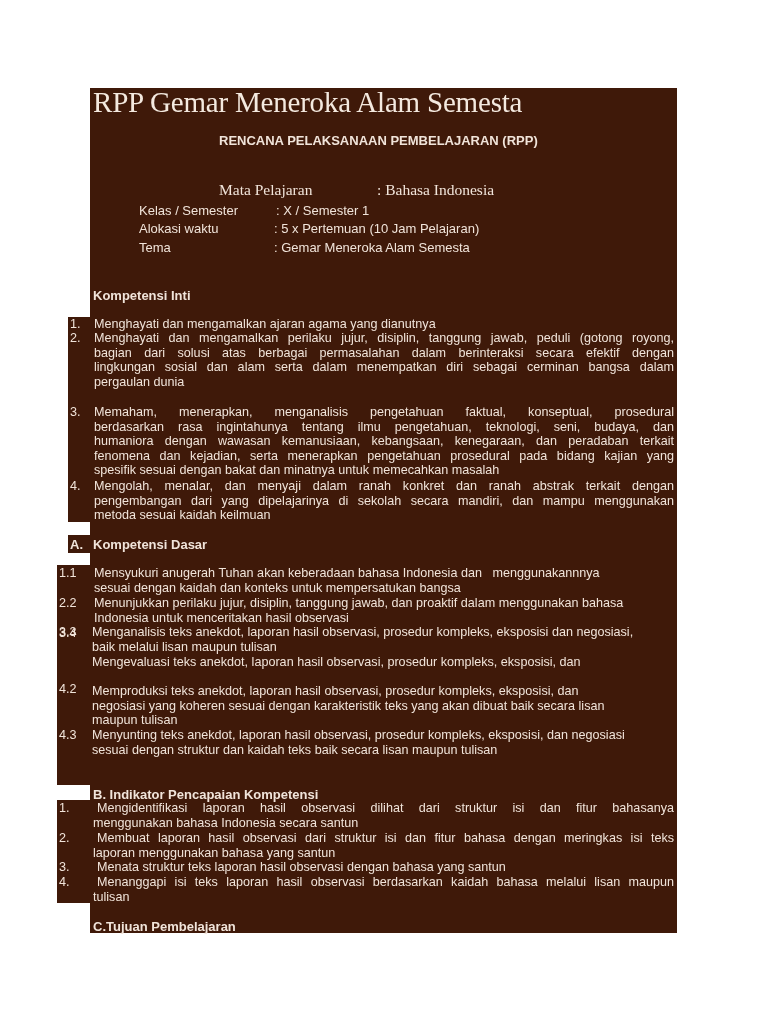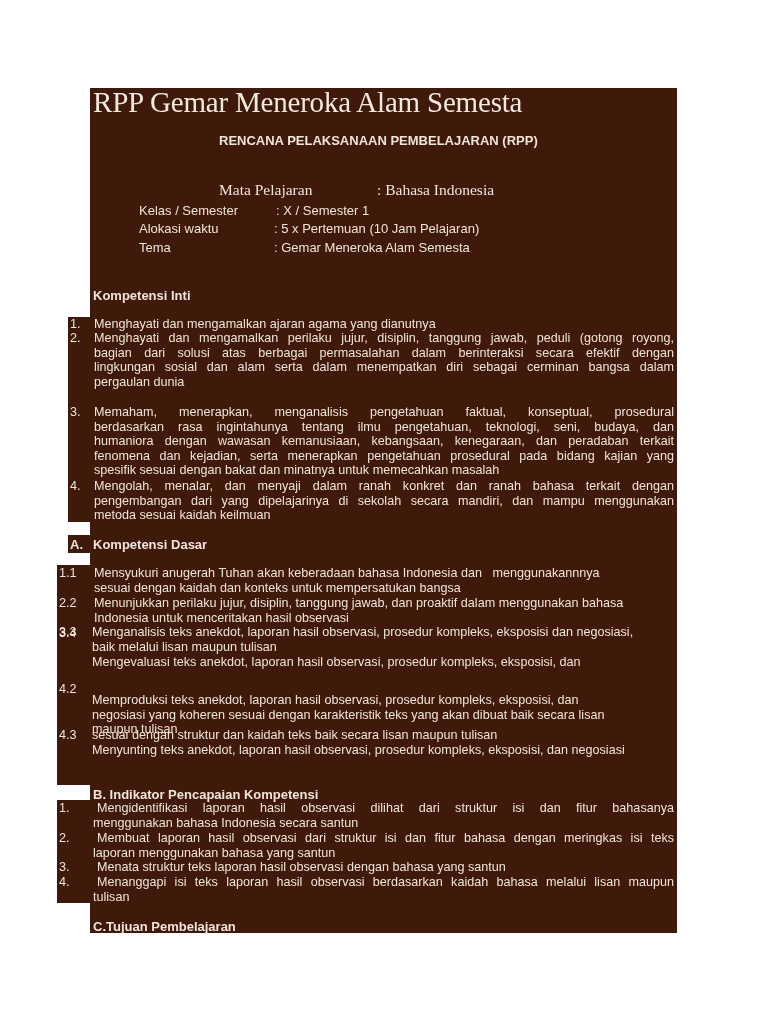--- a/index.html
+++ b/index.html
@@ -62,21 +62,21 @@
 <div class="item" style="left:94px;top:405px;width:580px;">
   <span class="row j">Memaham, menerapkan, menganalisis pengetahuan faktual, konseptual, prosedural</span>
   <span class="row j">berdasarkan rasa ingintahunya tentang ilmu pengetahuan, teknologi, seni, budaya, dan</span>
   <span class="row j">humaniora dengan wawasan kemanusiaan, kebangsaan, kenegaraan, dan peradaban terkait</span>
   <span class="row j">fenomena dan kejadian, serta menerapkan pengetahuan prosedural pada bidang kajian yang</span>
   <span class="row">spesifik sesuai dengan bakat dan minatnya untuk memecahkan masalah</span>
 </div>
 
 <div class="num" style="left:70px;top:479px;">4.</div>
 <div class="item" style="left:94px;top:479px;width:580px;">
-  <span class="row j">Mengolah, menalar, dan menyaji dalam ranah konkret dan ranah bahasa terkait dengan</span>
+  <span class="row j">Mengolah, menalar, dan menyaji dalam ranah konkret dan ranah abstrak terkait dengan</span>
   <span class="row j">pengembangan dari yang dipelajarinya di sekolah secara mandiri, dan mampu menggunakan</span>
   <span class="row">metoda sesuai kaidah keilmuan</span>
 </div>
 
 <div class="abs h" style="left:70px;top:537px;">A.</div>
 <div class="abs h" style="left:93px;top:537px;">Kompetensi Dasar</div>
 
 <div class="num" style="left:59px;top:566px;">1.1</div>
 <div class="item" style="left:94px;top:566px;width:580px;">
   <span class="row" style="white-space:pre;">Mensyukuri anugerah Tuhan akan keberadaan bahasa Indonesia dan   menggunakannnya</span>
@@ -94,30 +94,30 @@
   <span class="row">Menganalisis teks anekdot, laporan hasil observasi, prosedur kompleks, eksposisi dan negosiasi,</span>
   <span class="row">baik melalui lisan maupun tulisan</span>
 </div>
 
 <div class="num" style="left:59px;top:626px;">3.4</div>
 <div class="item" style="left:92px;top:655px;width:582px;">
   <span class="row">Mengevaluasi teks anekdot, laporan hasil observasi, prosedur kompleks, eksposisi, dan</span>
 </div>
 
 <div class="num" style="left:59px;top:682px;">4.2</div>
-<div class="item" style="left:92px;top:684px;width:582px;margin-top:9px;">
+<div class="item" style="left:92px;top:684px;width:582px;">
   <span class="row">Memproduksi teks anekdot, laporan hasil observasi, prosedur kompleks, eksposisi, dan</span>
   <span class="row">negosiasi yang koheren sesuai dengan karakteristik teks yang akan dibuat baik secara lisan</span>
   <span class="row">maupun tulisan</span>
 </div>
 
 <div class="num" style="left:59px;top:728px;">4.3</div>
 <div class="item" style="left:92px;top:728px;width:582px;">
+  <span class="row">Menyunting teks anekdot, laporan hasil observasi, prosedur kompleks, eksposisi, dan negosiasi</span>
   <span class="row">sesuai dengan struktur dan kaidah teks baik secara lisan maupun tulisan</span>
-  <span class="row">Menyunting teks anekdot, laporan hasil observasi, prosedur kompleks, eksposisi, dan negosiasi</span>
 </div>
 
 <div class="abs h" style="left:93px;top:787px;">B. Indikator Pencapaian Kompetensi</div>
 
 <div class="num" style="left:59px;top:801px;">1.</div>
 <div class="item" style="left:93px;top:801px;width:581px;">
   <span class="row j" style="padding-left:4px;">Mengidentifikasi laporan hasil observasi dilihat dari struktur isi dan fitur bahasanya</span>
   <span class="row">menggunakan bahasa Indonesia secara santun</span>
 </div>
 

